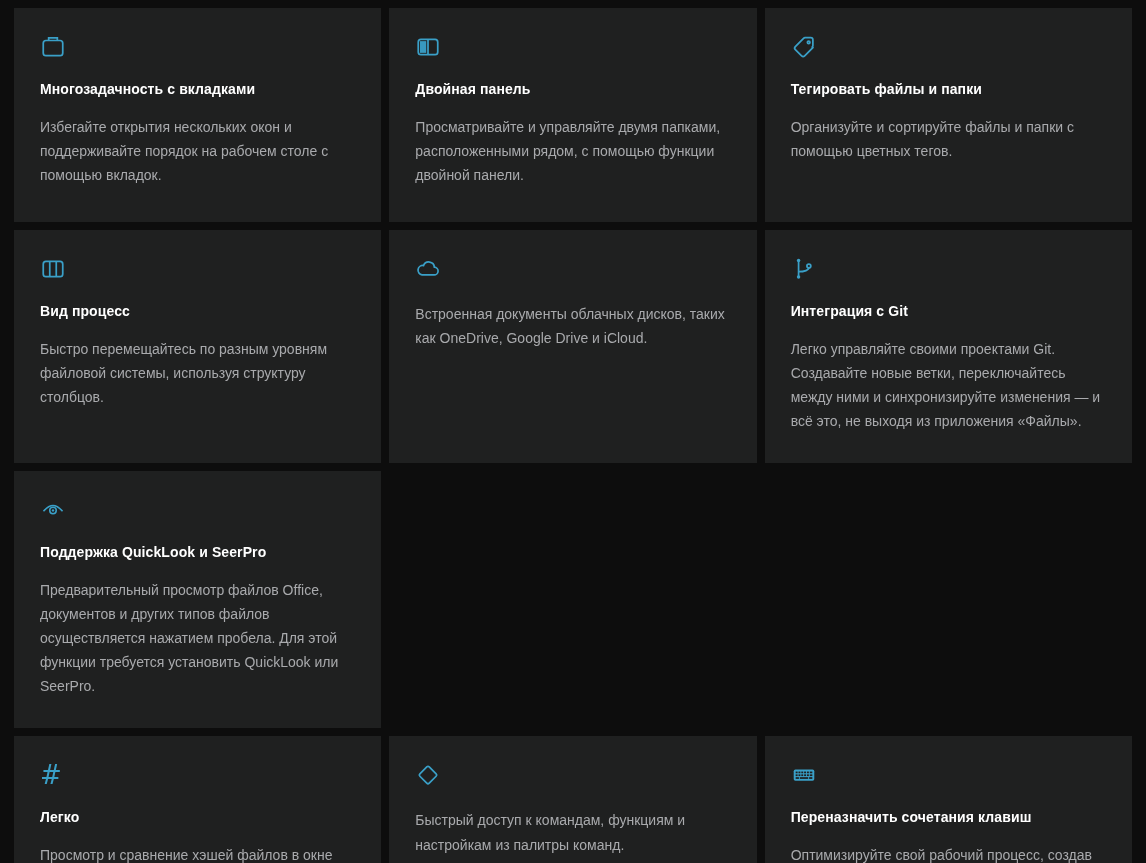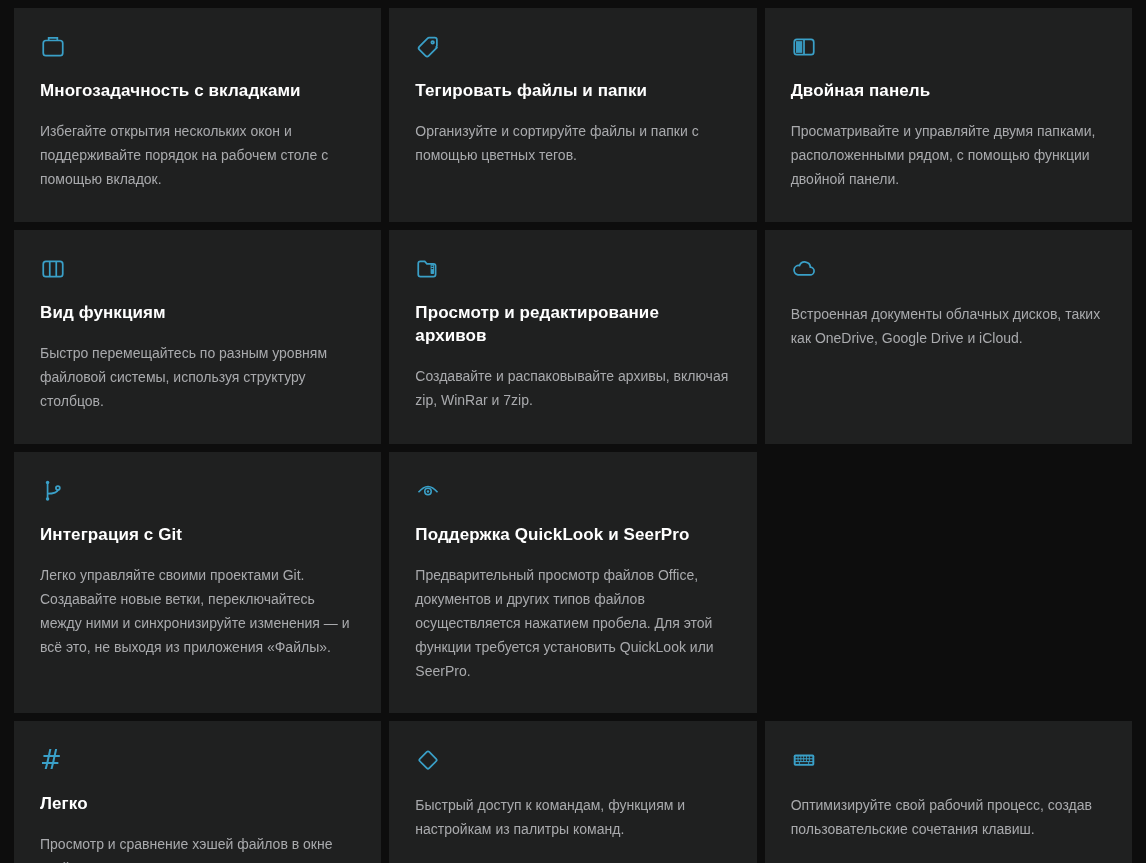--- a/index.html
+++ b/index.html
@@ -41,21 +41,21 @@
     display: block;
   }
   .card-icon .glyph {
     font-size: 26px;
     line-height: 26px;
     font-family: "DejaVu Sans", sans-serif;
     color: #3aa0c8;
     display: inline-block;
   }
   .card-title {
-    font-size: 17px;
+    font-size: 14px;
     font-weight: bold;
     color: #ffffff;
     line-height: 1.35;
     margin: 0 0 16px 0;
     letter-spacing: 0.1px;
   }
   .card-desc {
     font-size: 14px;
     line-height: 1.72;
     color: #a9aaad;
@@ -78,64 +78,52 @@
         <path d="M8 6 V3.5 h8 V6"></path>
       </svg>
     </span>
     <h3 class="card-title">Многозадачность с вкладками</h3>
     <p class="card-desc">Избегайте открытия нескольких окон и поддерживайте порядок на рабочем столе с помощью вкладок.</p>
   </div>
 
   <div class="card">
     <span class="card-icon">
       <svg width="26" height="26" viewBox="0 0 24 24" fill="none" stroke="#3aa0c8" stroke-width="1.6">
-        <path d="M20.2 12.6 12.6 20.2a2 2 0 0 1-2.8 0L4 14.4a2 2 0 0 1 0-2.8L11.6 4a2 2 0 0 1 1.4-.6h5.2a2 2 0 0 1 2 2v5.2a2 2 0 0 1-.6 1.4z"></path>
-        <circle cx="16.3" cy="7.7" r="1.2"></circle>
-      </svg>
-    </span>
-    <h3 class="card-title">Тегировать файлы и папки</h3>
-    <p class="card-desc">Организуйте и сортируйте файлы и папки с помощью цветных тегов.</p>
-  </div>
-
-  <div class="card">
-    <span class="card-icon">
-      <svg width="26" height="26" viewBox="0 0 24 24" fill="none" stroke="#3aa0c8" stroke-width="1.6">
         <rect x="3" y="5" width="18" height="14" rx="2.5"></rect>
         <line x1="12" y1="5" x2="12" y2="19"></line>
         <rect x="4.6" y="6.6" width="5.8" height="10.8" fill="#3aa0c8" stroke="none" opacity="0.95"></rect>
       </svg>
     </span>
     <h3 class="card-title">Двойная панель</h3>
     <p class="card-desc">Просматривайте и управляйте двумя папками, расположенными рядом, с помощью функции двойной панели.</p>
   </div>
 
   <div class="card">
     <span class="card-icon">
       <svg width="26" height="26" viewBox="0 0 24 24" fill="none" stroke="#3aa0c8" stroke-width="1.6">
+        <path d="M20.2 12.6 12.6 20.2a2 2 0 0 1-2.8 0L4 14.4a2 2 0 0 1 0-2.8L11.6 4a2 2 0 0 1 1.4-.6h5.2a2 2 0 0 1 2 2v5.2a2 2 0 0 1-.6 1.4z"></path>
+        <circle cx="16.3" cy="7.7" r="1.2"></circle>
+      </svg>
+    </span>
+    <h3 class="card-title">Тегировать файлы и папки</h3>
+    <p class="card-desc">Организуйте и сортируйте файлы и папки с помощью цветных тегов.</p>
+  </div>
+
+  <div class="card">
+    <span class="card-icon">
+      <svg width="26" height="26" viewBox="0 0 24 24" fill="none" stroke="#3aa0c8" stroke-width="1.6">
         <rect x="3" y="5" width="18" height="14" rx="2.5"></rect>
         <line x1="9" y1="5" x2="9" y2="19"></line>
         <line x1="15" y1="5" x2="15" y2="19"></line>
       </svg>
     </span>
-    <h3 class="card-title">Вид функциям</h3>
+    <h3 class="card-title">Вид процесс</h3>
     <p class="card-desc">Быстро перемещайтесь по разным уровням файловой системы, используя структуру столбцов.</p>
   </div>
 
-  <div class="card">
-    <span class="card-icon">
-      <svg width="26" height="26" viewBox="0 0 24 24" fill="none" stroke="#3aa0c8" stroke-width="1.6">
-        <path d="M3 7a2 2 0 0 1 2-2h4l2 2.2h6a2 2 0 0 1 2 2V17a2 2 0 0 1-2 2H5a2 2 0 0 1-2-2z"></path>
-        <rect x="14.4" y="7.5" width="3.2" height="9" rx="0.6" fill="#3aa0c8" stroke="none"></rect>
-        <line x1="15.2" y1="9.5" x2="16.8" y2="9.5" stroke="#1f2020" stroke-width="1"></line>
-        <line x1="15.2" y1="11.6" x2="16.8" y2="11.6" stroke="#1f2020" stroke-width="1"></line>
-      </svg>
-    </span>
-    <h3 class="card-title">Просмотр и редактирование архивов</h3>
-    <p class="card-desc">Создавайте и распаковывайте архивы, включая zip, WinRar и 7zip.</p>
-  </div>
 
   <div class="card">
     <span class="card-icon">
       <svg width="26" height="26" viewBox="0 0 24 24" fill="none" stroke="#3aa0c8" stroke-width="1.6">
         <path d="M6.5 17.5h11a3.6 3.6 0 0 0 .4-7.2 5.2 5.2 0 0 0-10-1.5A3.8 3.8 0 0 0 6.5 17.5z"></path>
       </svg>
     </span>
     <p class="card-desc">Встроенная документы облачных дисков, таких как OneDrive, Google Drive и iCloud.</p>
   </div>
 
@@ -201,16 +189,17 @@
         <rect x="6.9" y="11.4" width="1.8" height="1.6" fill="#1f2020"></rect>
         <rect x="9.5" y="11.4" width="1.8" height="1.6" fill="#1f2020"></rect>
         <rect x="12.1" y="11.4" width="1.8" height="1.6" fill="#1f2020"></rect>
         <rect x="14.7" y="11.4" width="1.8" height="1.6" fill="#1f2020"></rect>
         <rect x="17.3" y="11.4" width="2.4" height="1.6" fill="#1f2020"></rect>
         <rect x="4.3" y="14" width="3" height="1.6" fill="#1f2020"></rect>
         <rect x="8.1" y="14" width="7.8" height="1.6" fill="#1f2020"></rect>
         <rect x="16.7" y="14" width="3" height="1.6" fill="#1f2020"></rect>
       </svg>
     </span>
+    <h3 class="card-title">Переназначить сочетания клавиш</h3>
     <p class="card-desc">Оптимизируйте свой рабочий процесс, создав пользовательские сочетания клавиш.</p>
   </div>
 
 </div>
 
 </body></html>

